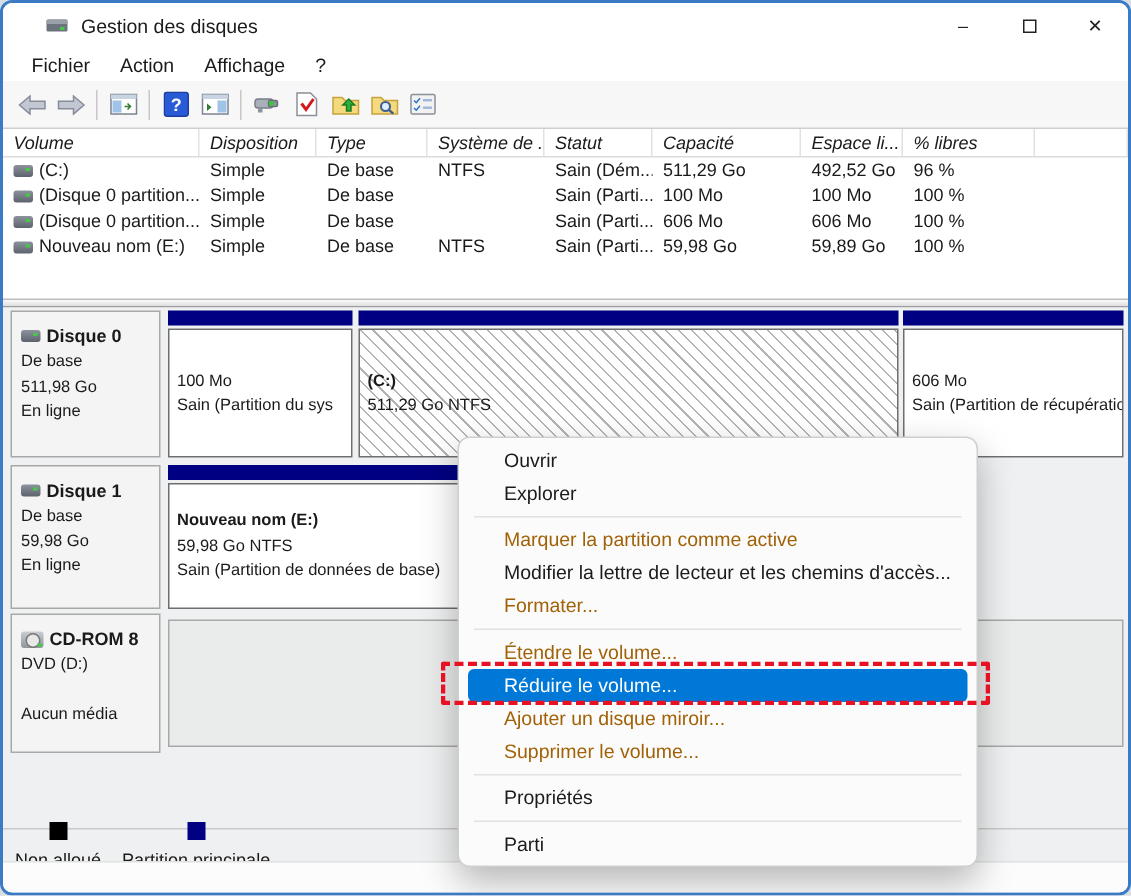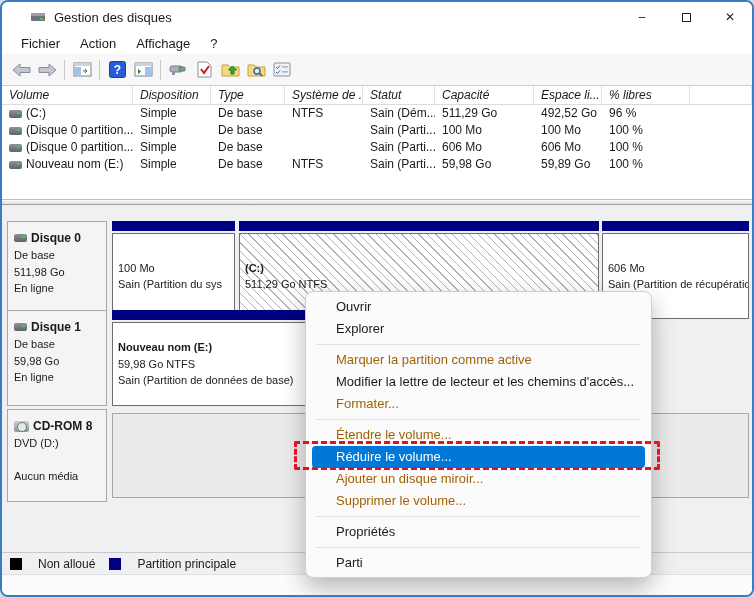--- a/index.html
+++ b/index.html
@@ -57,21 +57,21 @@
   .media-box{ position:absolute; left:105px; right:0; top:4px; bottom:4px;
     background:#eaebeb; border:1px solid #a8a8a8; }
   .cd-ic{ display:inline-block; width:15px; height:11px; background:linear-gradient(#c9ced4,#8f959c);
     border-radius:2px; position:relative; flex:0 0 auto; }
   .cd-ic::before{ content:""; position:absolute; left:3px; top:1px; width:8px; height:8px;
     border-radius:50%; background:#e8e8e8; border:1px solid #777; }
   .cd-ic::after{ content:""; position:absolute; right:1px; bottom:1px; width:3px; height:2px; background:#47c747; }
   
   .legend{ position:absolute; left:0; top:550px; right:0; height:22px; background:#eef0f1;
     border-top:1px solid #c9c9c9; display:flex; align-items:center; padding-left:8px; gap:14px; font-size:12px; }
-  .leg-item{ display:flex; align-items:center; gap:16px; }
+  .leg-item{ display:flex; align-items:center; gap:6px;flex-direction:column; }
   .swatch{ width:12px; height:12px; display:inline-block; }
   .statusbar{ position:absolute; left:0; top:572px; right:0; height:21px; background:#fcfcfc;
     border-top:1px solid #e0e0e0; }
   
   .ctx{ position:absolute; left:303px; top:289px; width:347px; height:287px; z-index:50;
     background:#fbfbfb; border:1px solid #cfcfcf; border-radius:8px;
     box-shadow:0 10px 24px rgba(0,0,0,.28); padding-top:4px; font-size:13px; }
   .ctx-item{ height:22px; line-height:22px; padding-left:30px; white-space:nowrap; color:#1b1b1b; }
   .ctx-item.disabled{ color:#a16207; }
   .ctx-item.highlight{ background:#0078d7; color:#fff; border-radius:4px; margin:0 6px; padding-left:24px; }
@@ -253,21 +253,21 @@
       <div>59,89 Go</div>
       <div>100 %</div>
       <div></div>
     </div>
   </div>
 
   <div class="splitter"></div>
 
   <div class="graphic">
 
-    <div class="disk-row" style="top:16px; height:98px;">
+    <div class="disk-row" style="top:2px; height:98px;">
       <div class="disk-label">
         <div class="dname">
             <span class="hdd-ic"></span>
             <span>Disque 0</span>
           </div>
         <div>De base</div>
         <div>511,98 Go</div>
         <div>En ligne</div>
       </div>
       <div class="part-area">

